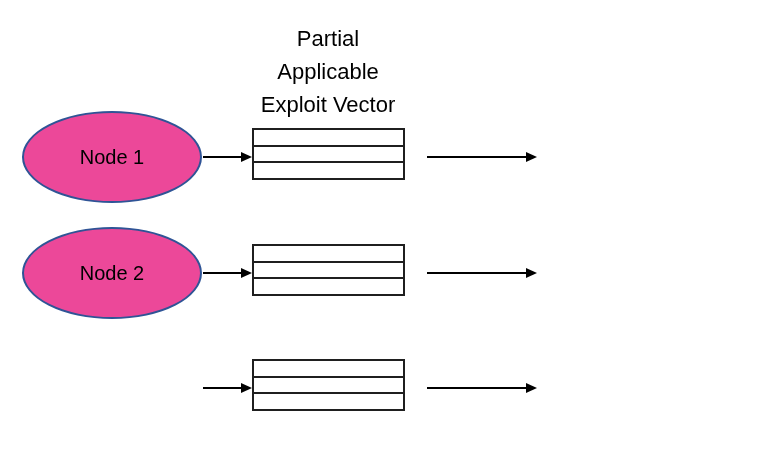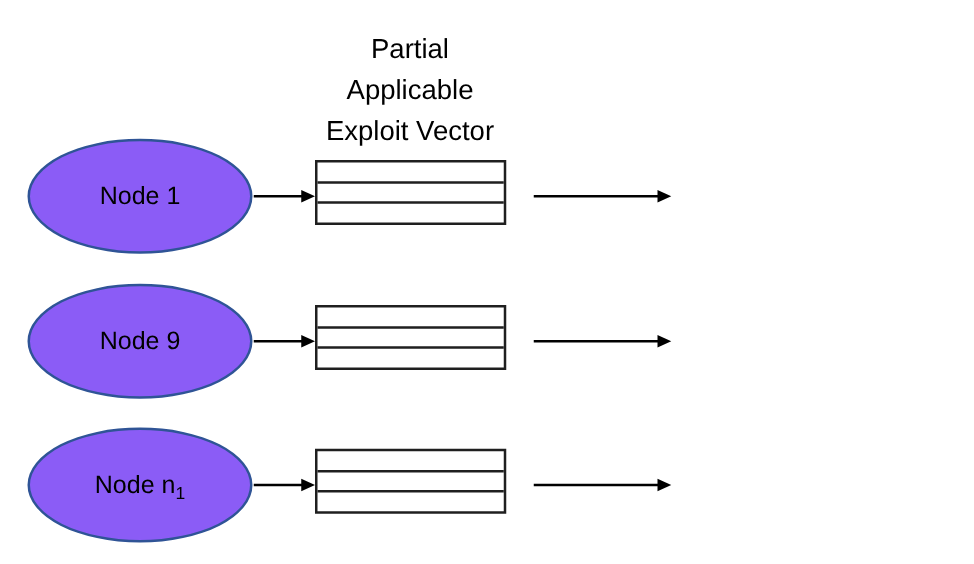--- a/index.html
+++ b/index.html
@@ -8,21 +8,21 @@
     font-family:"Liberation Sans",sans-serif;color:var(--text,#000);overflow:hidden;
   }
   .title{
     position:absolute;left:228px;top:22px;width:200px;
     text-align:center;font-size:22px;line-height:33px;white-space:pre-line;
   }
   .row{position:absolute;left:0;width:779px;height:92px;}
   .row1{top:111px}.row2{top:227px}.row3{top:342px}
   .ellipse{
     position:absolute;border:2px solid var(--ellipse-border,#2F5496);
-    border-radius:50%;background:#8b5cf6;box-sizing:border-box;
+    border-radius:50%;background:#ec4899;box-sizing:border-box;
     display:flex;align-items:center;justify-content:center;
     font-size:20px;
   }
   .ellipse.left{left:22px;top:0;width:180px;height:92px;}
   .ellipse.right{left:553px;top:1px;width:210px;height:90px;}
   .sub{font-size:14px;position:relative;top:5px;}
   .vbox{
     position:absolute;left:252px;top:17px;width:153px;height:52px;
     border:2px solid var(--box-border,#1F1F1F);box-sizing:border-box;
     display:flex;flex-direction:column;background:#fff;
@@ -65,41 +65,38 @@
       <div class="vcell"></div>
     </div>
     <div class="arrow a-right">
       <div class="shaft"></div>
       <div class="head"></div>
     </div>
   </div>
 
   <div class="row row2">
     <div class="ellipse left">
-      <span><span>Node 9</span><span class="sub"></span></span>
+      <span><span>Node 2</span><span class="sub"></span></span>
     </div>
     <div class="arrow a-left">
       <div class="shaft"></div>
       <div class="head"></div>
     </div>
     <div class="vbox">
       <div class="vcell"></div>
       <div class="vcell"></div>
       <div class="vcell"></div>
     </div>
     <div class="arrow a-right">
       <div class="shaft"></div>
       <div class="head"></div>
     </div>
   </div>
 
   <div class="row row3">
-    <div class="ellipse left">
-      <span><span>Node n</span><span class="sub">1</span></span>
-    </div>
     <div class="arrow a-left">
       <div class="shaft"></div>
       <div class="head"></div>
     </div>
     <div class="vbox">
       <div class="vcell"></div>
       <div class="vcell"></div>
       <div class="vcell"></div>
     </div>
     <div class="arrow a-right">

